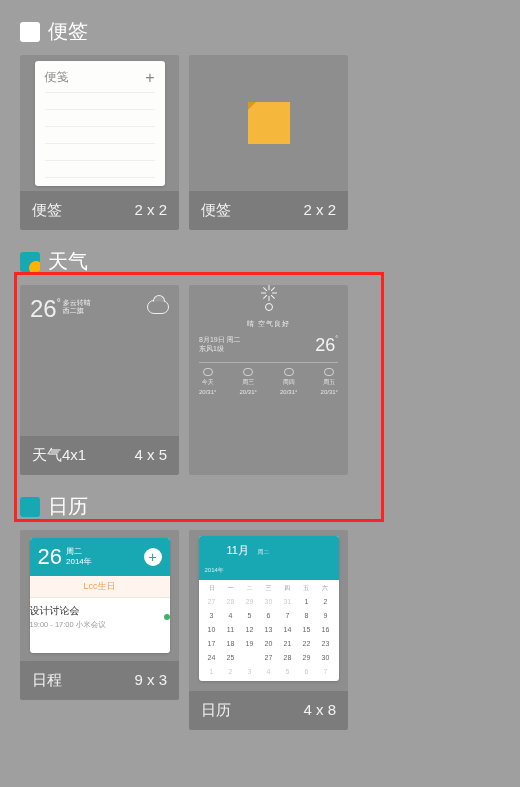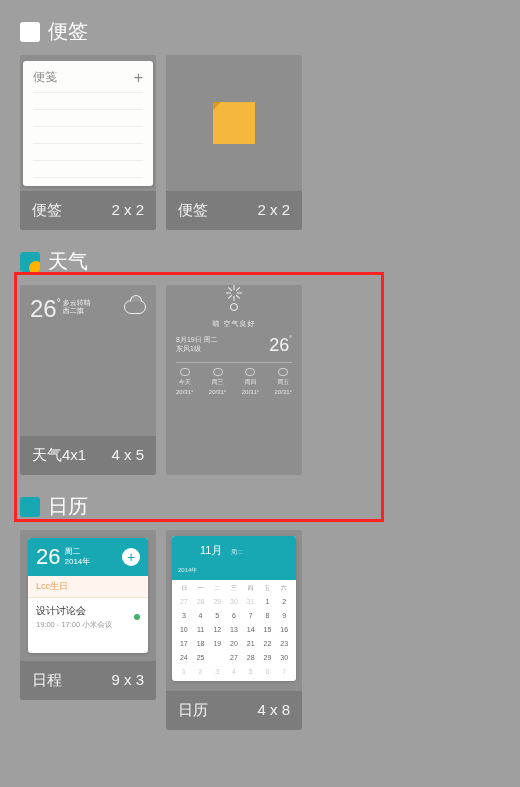--- a/index.html
+++ b/index.html
@@ -27,21 +27,21 @@
   .notes-icon { background: #fff; }
   .weather-icon { background: #17a8b3; position: relative; overflow: hidden; }
   .weather-icon::after {
     content: ""; position: absolute;
     width: 14px; height: 14px; border-radius: 50%;
     background: #ffb300; right: -3px; bottom: -3px;
   }
   .calendar-icon { background: #17a8b3; }
   .row { display: flex; gap: 10px; }
   .widget-card {
-    width: 136px;
+    width: 159px;
     background: rgba(0,0,0,0.10);
     border-radius: 2px;
     overflow: hidden;
     display: flex;
     flex-direction: column;
   }
   .widget-preview {
     flex: 1;
     display: flex;
     align-items: center;
@@ -165,23 +165,24 @@
   .cal1-head .date-info { font-size: 8px; line-height: 1.2; }
   .cal1-head .plus-circle {
     width: 18px; height: 18px; border-radius: 50%;
     background: #fff; color: #17a8b3; font-size: 14px;
     display: flex; align-items: center; justify-content: center;
   }
   .cal1-birthday {
     background: #fff5ee; color: #e9a05d;
     font-size: 9px; padding: 4px 8px;
     border-bottom: 1px solid #f0e4d6;
+    text-align: center;
   }
   .cal1-event {
-    padding: 6px 8px; font-size: 10px; color: #333;
+    padding: 6px 0; font-size: 10px; color: #333;
     display: flex; justify-content: space-between; align-items: center;
   }
   .cal1-event .ev-sub { font-size: 7.5px; color: #999; margin-top: 2px; }
   .cal1-event .dot { width: 6px; height: 6px; border-radius: 50%; background: #3fb36b; }
   .cal-preview-2 {
     width: 140px; height: 145px;
     background: #fff; border-radius: 3px;
     box-shadow: 0 1px 3px rgba(0,0,0,0.15);
     overflow: hidden;
   }

